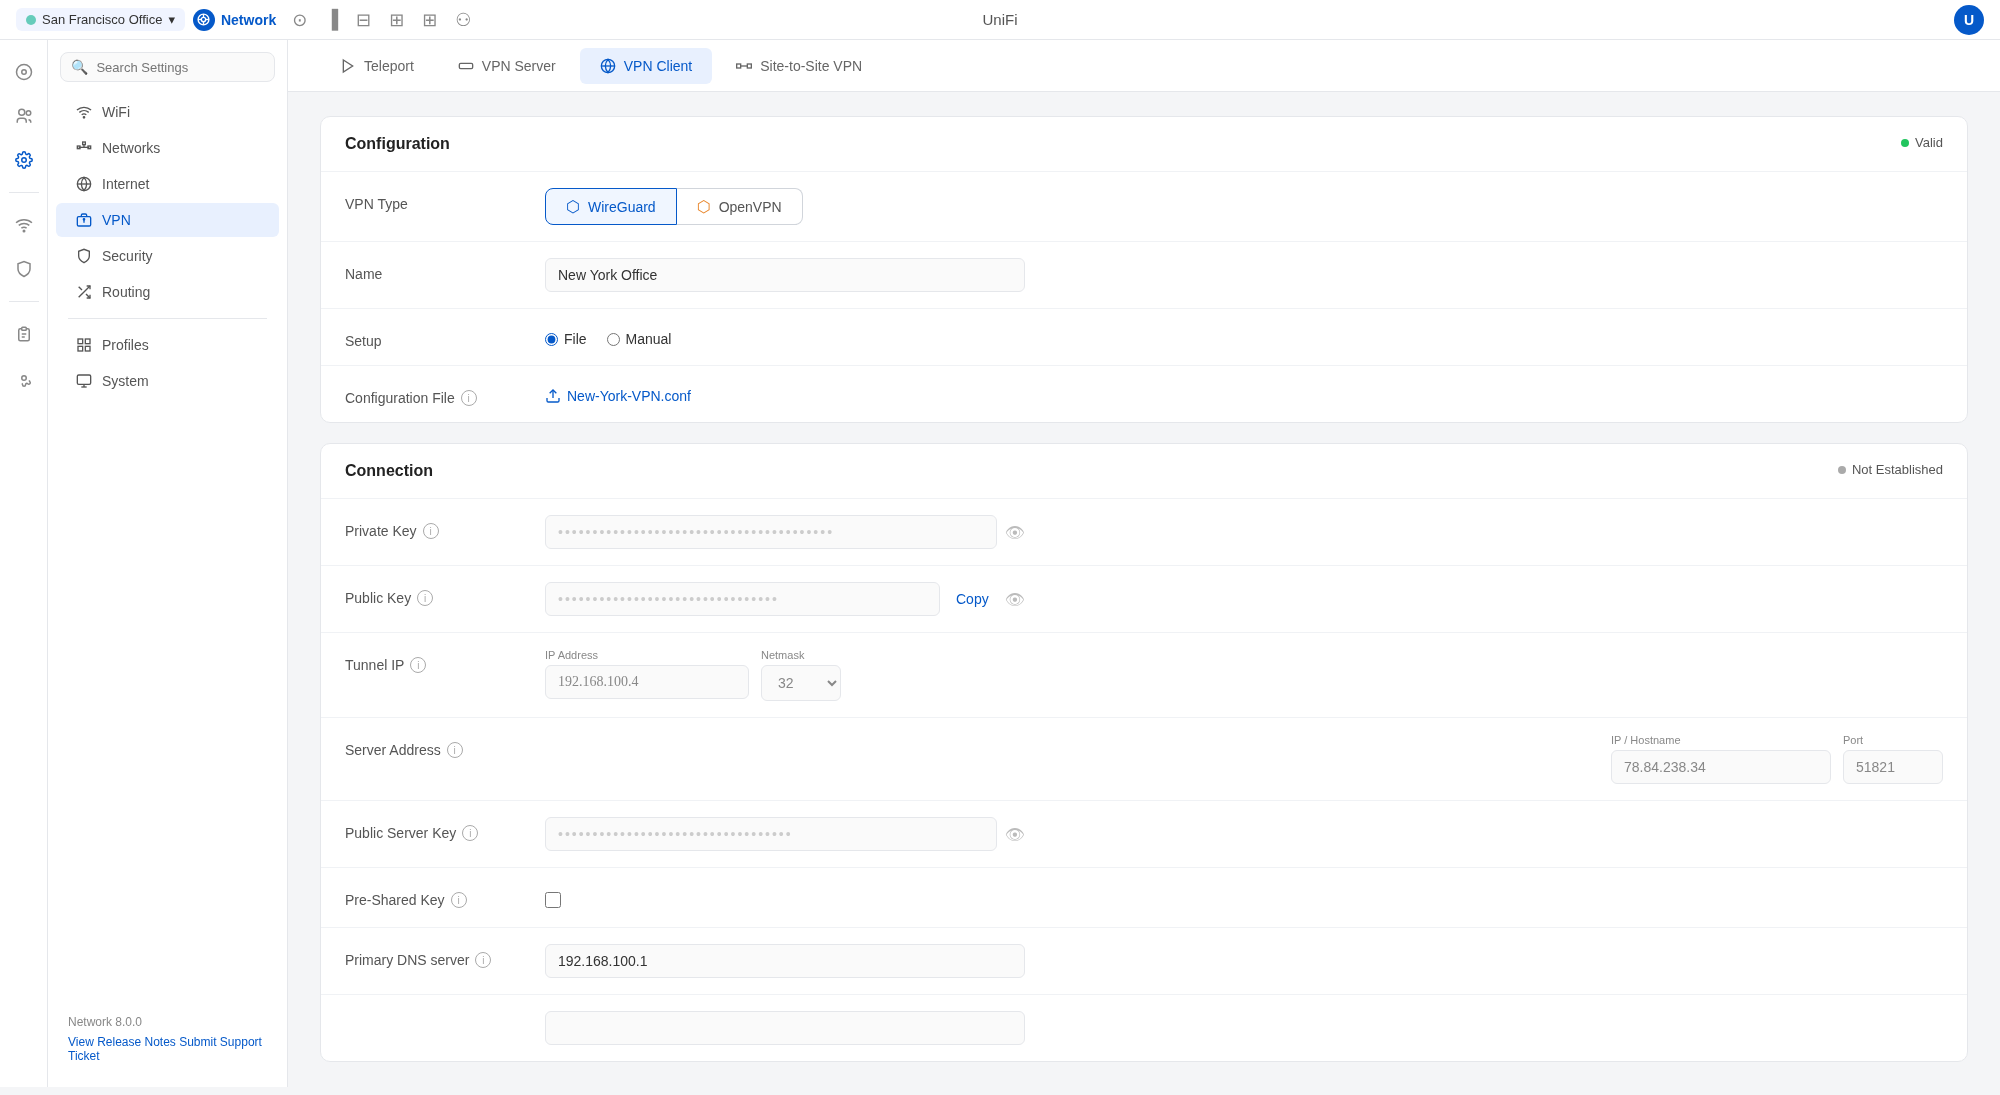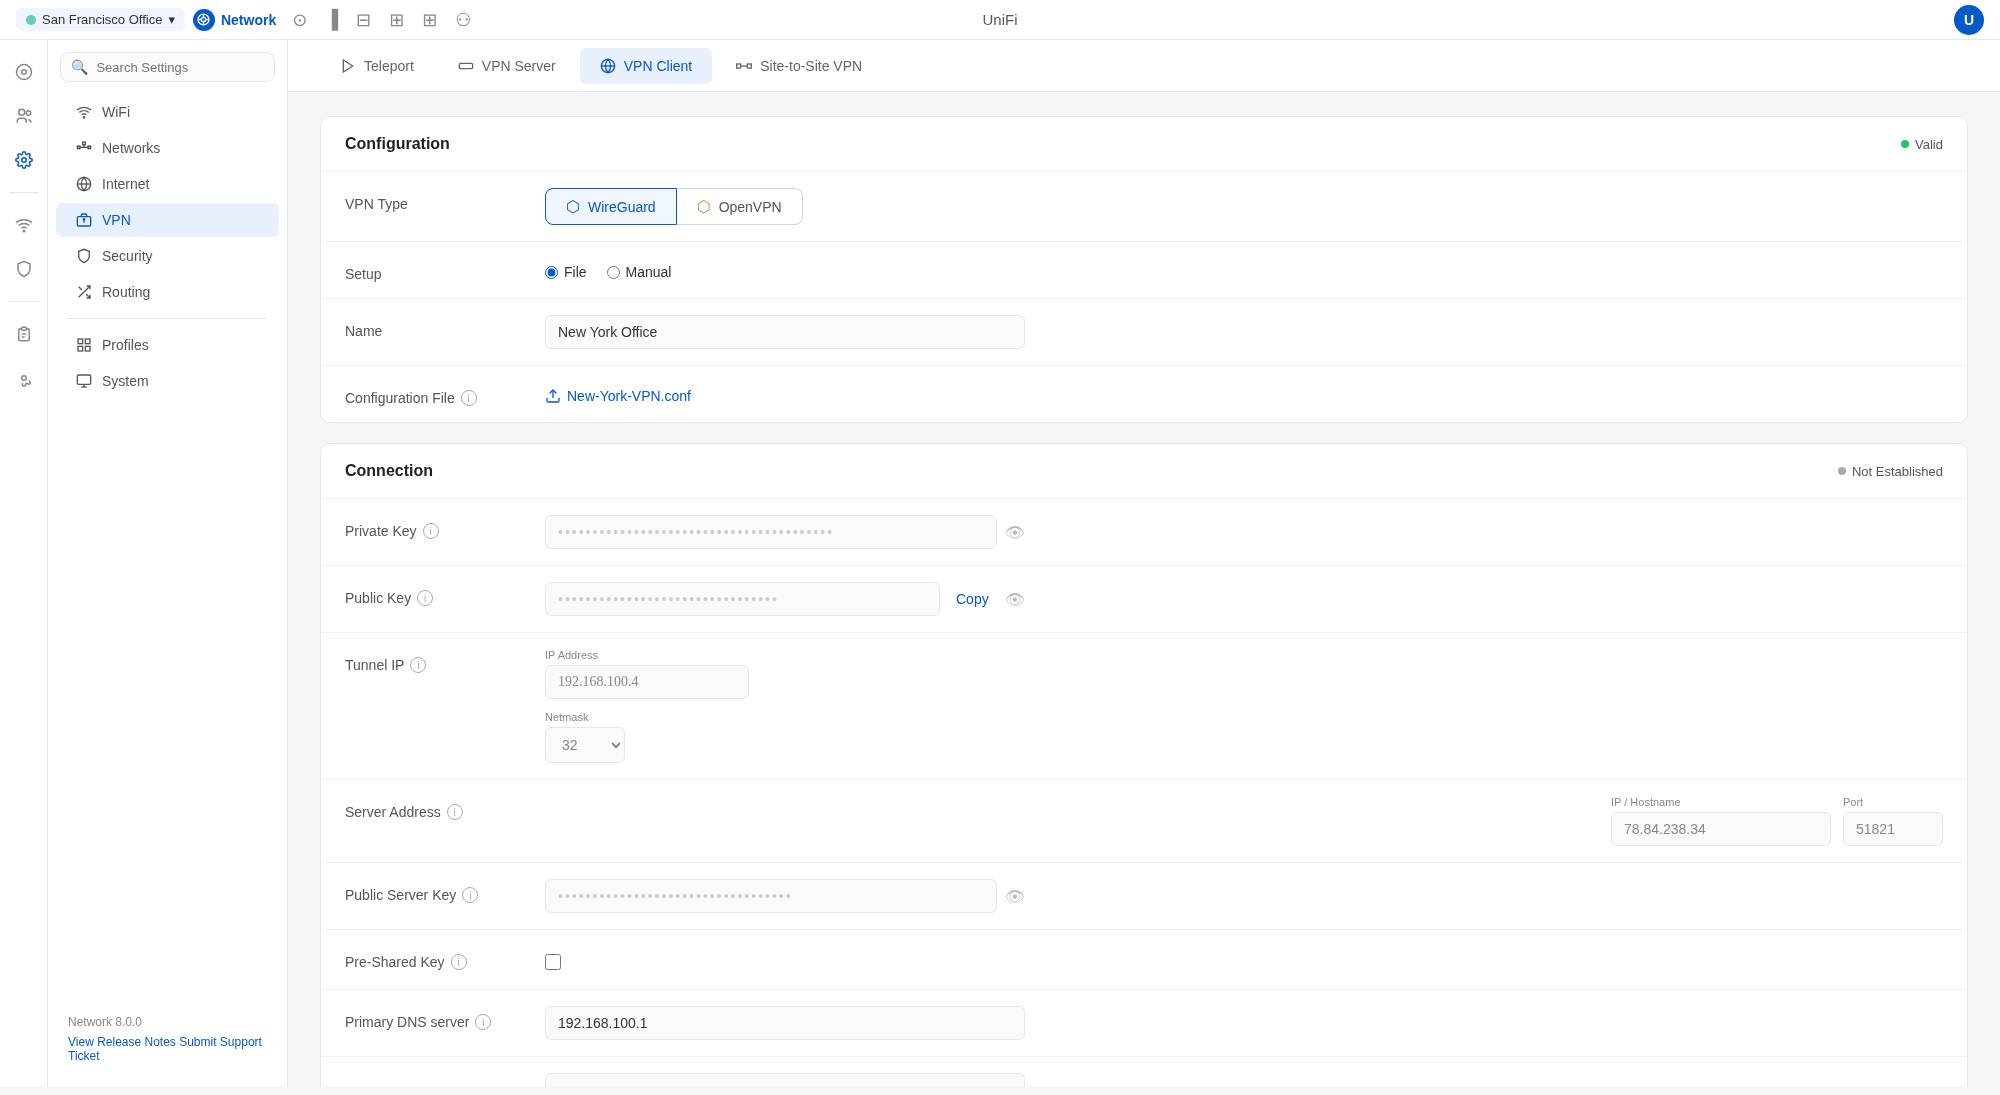--- a/index.html
+++ b/index.html
@@ -102,21 +102,21 @@
 
     
     .content-area { flex: 1; overflow-y: auto; padding: 24px 32px; }
 
     
     .card {
       background: #fff; border-radius: 10px; border: 1px solid #e5e7eb;
       margin-bottom: 20px; overflow: hidden;
     }
     .card-header {
-      display: flex; align-items: center; justify-content: space-between;
+      display: flex; align-items: flex-start; justify-content: space-between;
       padding: 18px 24px; border-bottom: 1px solid #f0f2f5;
     }
     .card-title { font-size: 16px; font-weight: 600; color: #222; }
     .status-badge {
       display: flex; align-items: center; gap: 6px;
       font-size: 13px; color: #555;
     }
     .status-dot { width: 8px; height: 8px; border-radius: 50%; }
     .status-dot.valid { background: #22c55e; }
     .status-dot.not-established { background: #aaa; }
@@ -172,21 +172,21 @@
       padding: 8px 12px; border: 1px solid #e5e7eb; border-radius: 6px;
       background: #fafafa; overflow: hidden;
     }
     .copy-btn {
       color: #0559c9; font-size: 14px; cursor: pointer; font-weight: 500;
       padding: 4px 8px; white-space: nowrap;
     }
     .eye-icon { color: #bbb; cursor: pointer; font-size: 16px; }
 
     
-    .tunnel-ip-group { display: flex; gap: 12px; align-items: flex-start; flex-direction: column; }
+    .tunnel-ip-group { display: flex; gap: 12px; align-items: flex-start; }
     .tunnel-sub { display: flex; flex-direction: column; gap: 4px; }
     .tunnel-sub-label { font-size: 11px; color: #888; }
     .tunnel-sub-input {
       padding: 8px 12px; border: 1px solid #e5e7eb; border-radius: 6px;
       font-size: 14px; color: #888; background: #fafafa; outline: none;
     }
     .netmask-select {
       padding: 8px 12px; border: 1px solid #e5e7eb; border-radius: 6px;
       font-size: 14px; color: #888; background: #fafafa; outline: none;
       cursor: pointer; min-width: 80px;
@@ -469,42 +469,42 @@
               <button class="vpn-type-btn">
                 <span style="font-size:16px; color:#e8852a;">⬡</span>
                 <span>OpenVPN</span>
               </button>
             </div>
           </div>
         </div>
 
         <div class="form-row">
           <div class="form-label">
+            <span>Name</span>
+          </div>
+          <div class="form-content">
+            <input class="text-input" type="text" value="New York Office" style="">
+          </div>
+        </div>
+
+        <div class="form-row">
+          <div class="form-label">
             <span>Setup</span>
           </div>
           <div class="form-content">
             <div class="radio-group">
               <label class="radio-option">
                 <input type="radio" name="setup" checked="" style="">
                 <span>File</span>
               </label>
               <label class="radio-option">
                 <input type="radio" name="setup" style="">
                 <span>Manual</span>
               </label>
             </div>
-          </div>
-        </div>
-
-        <div class="form-row">
-          <div class="form-label">
-            <span>Name</span>
-          </div>
-          <div class="form-content">
-            <input class="text-input" type="text" value="New York Office" style="">
           </div>
         </div>
 
         <div class="form-row">
           <div class="form-label">
             <span>Configuration File</span>
             <span class="info-icon">i</span>
           </div>
           <div class="form-content">
             <div class="config-file-link">

